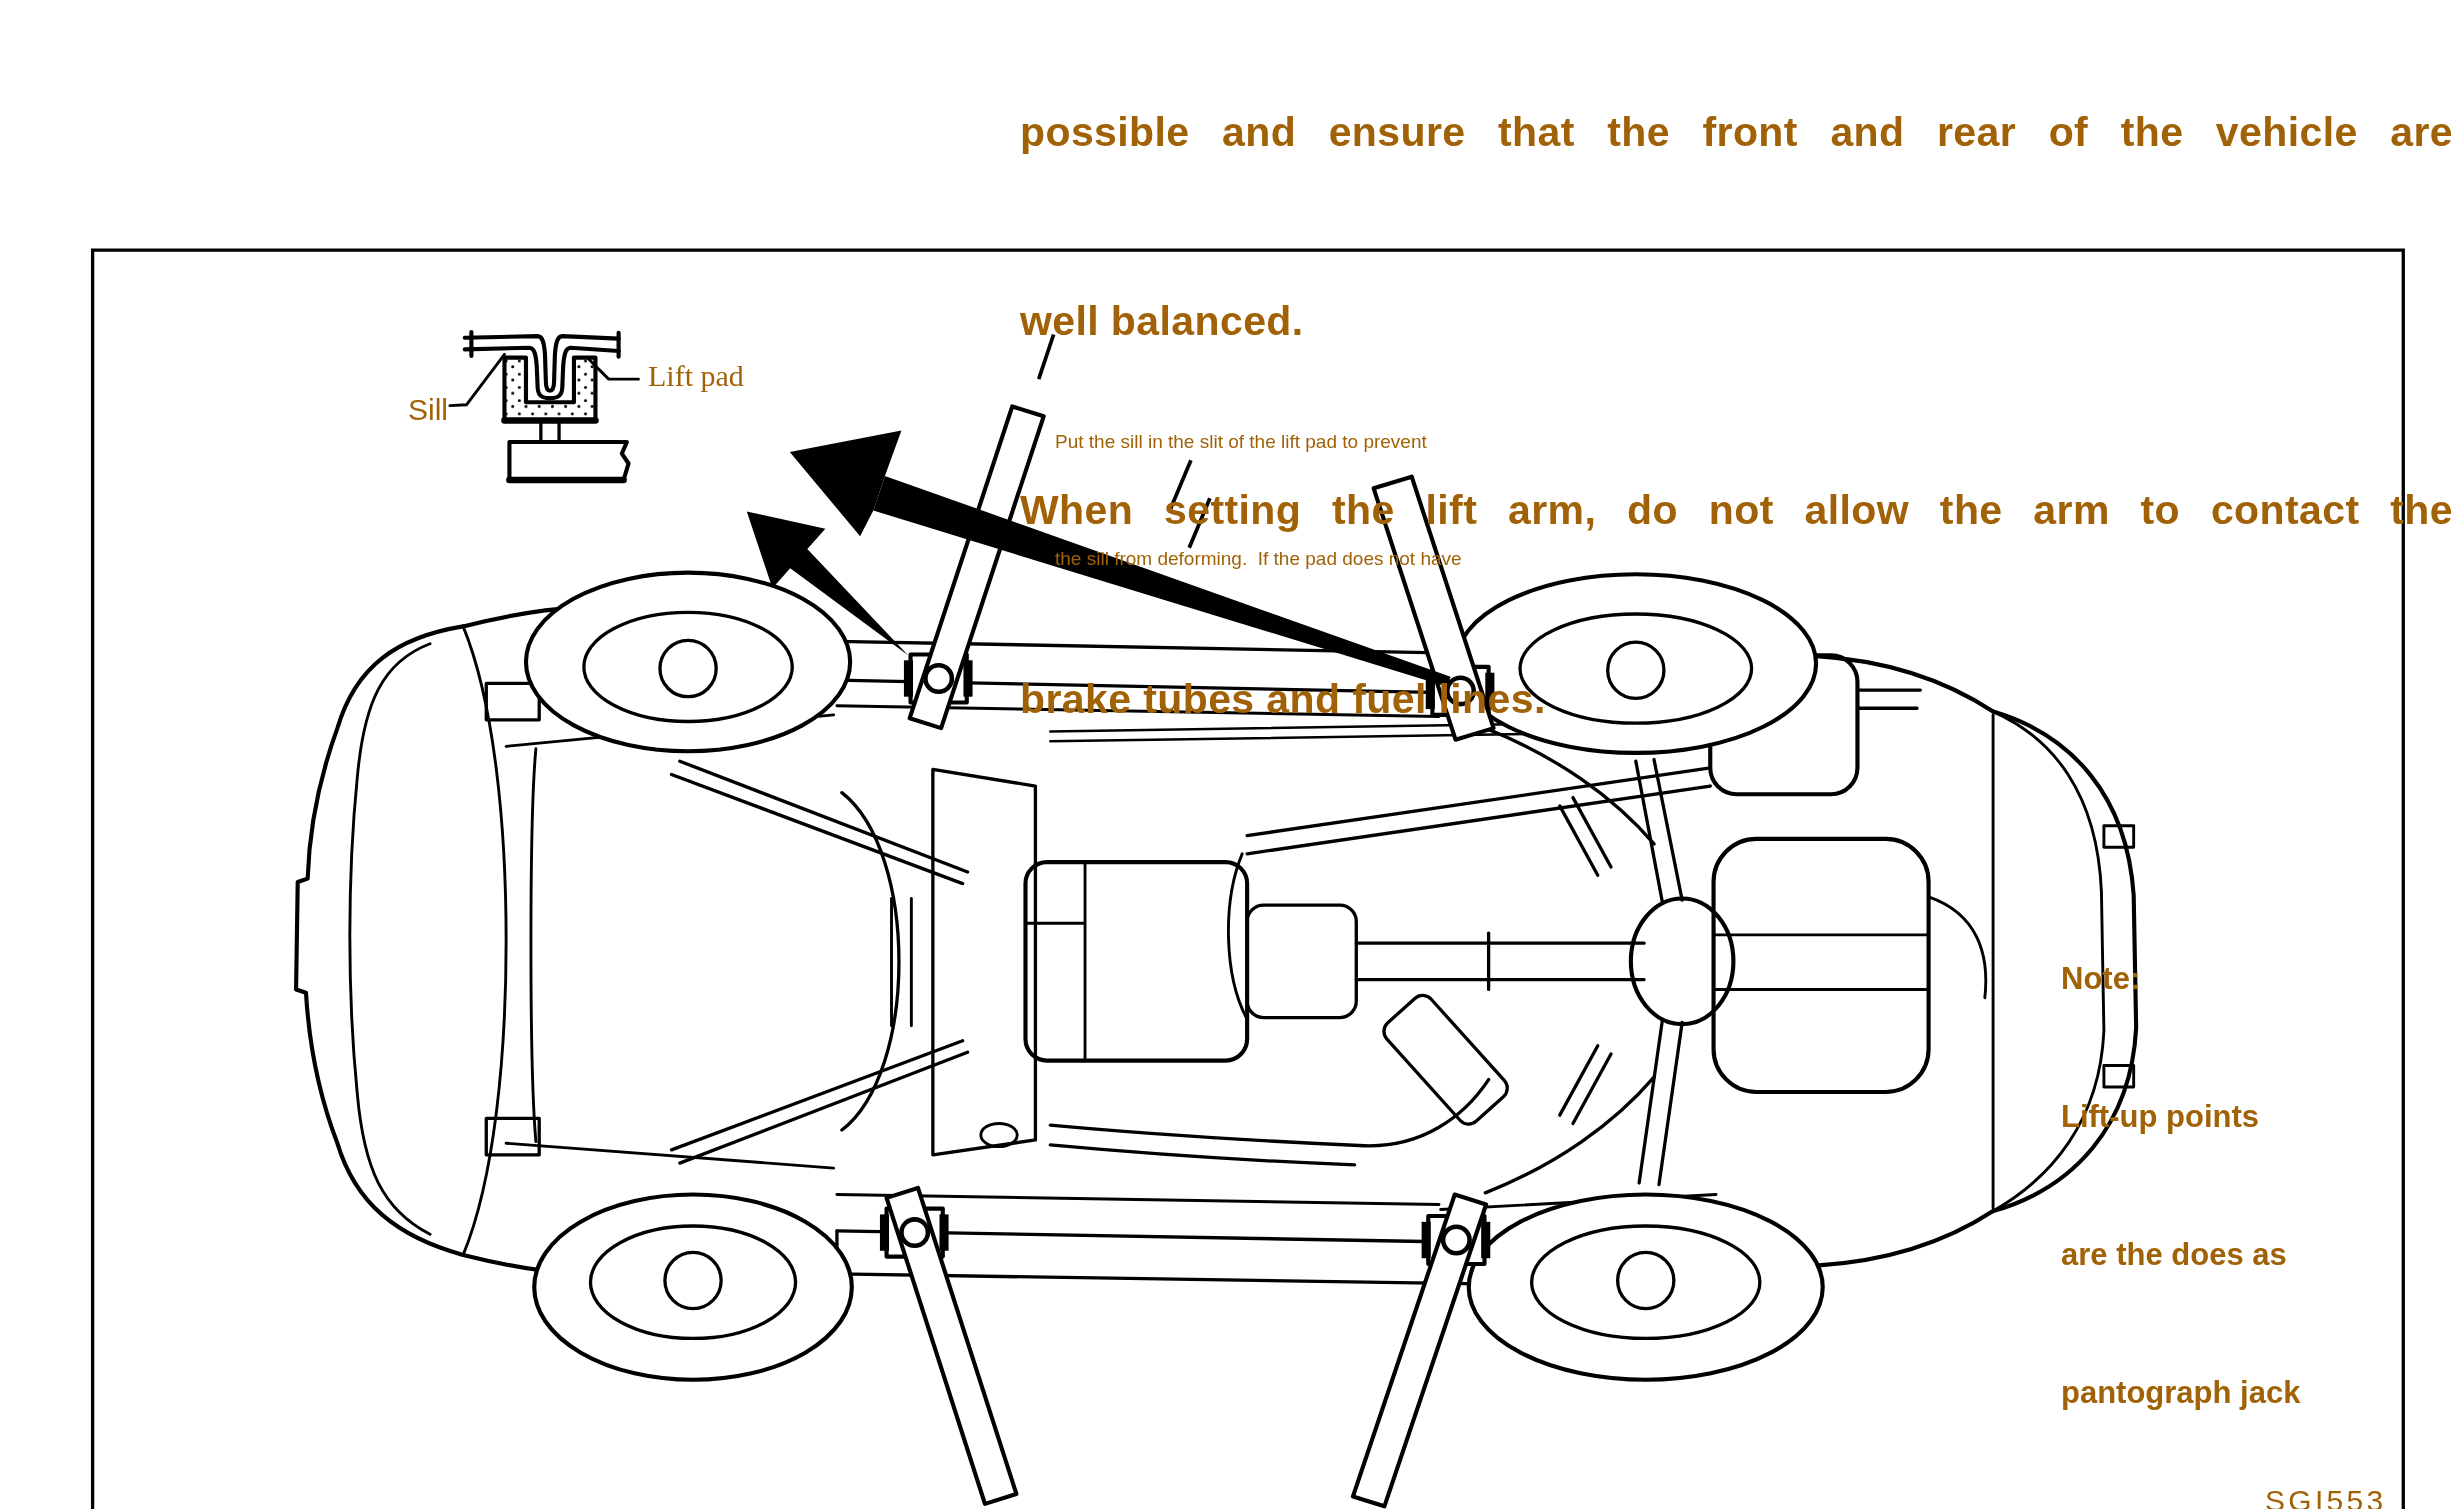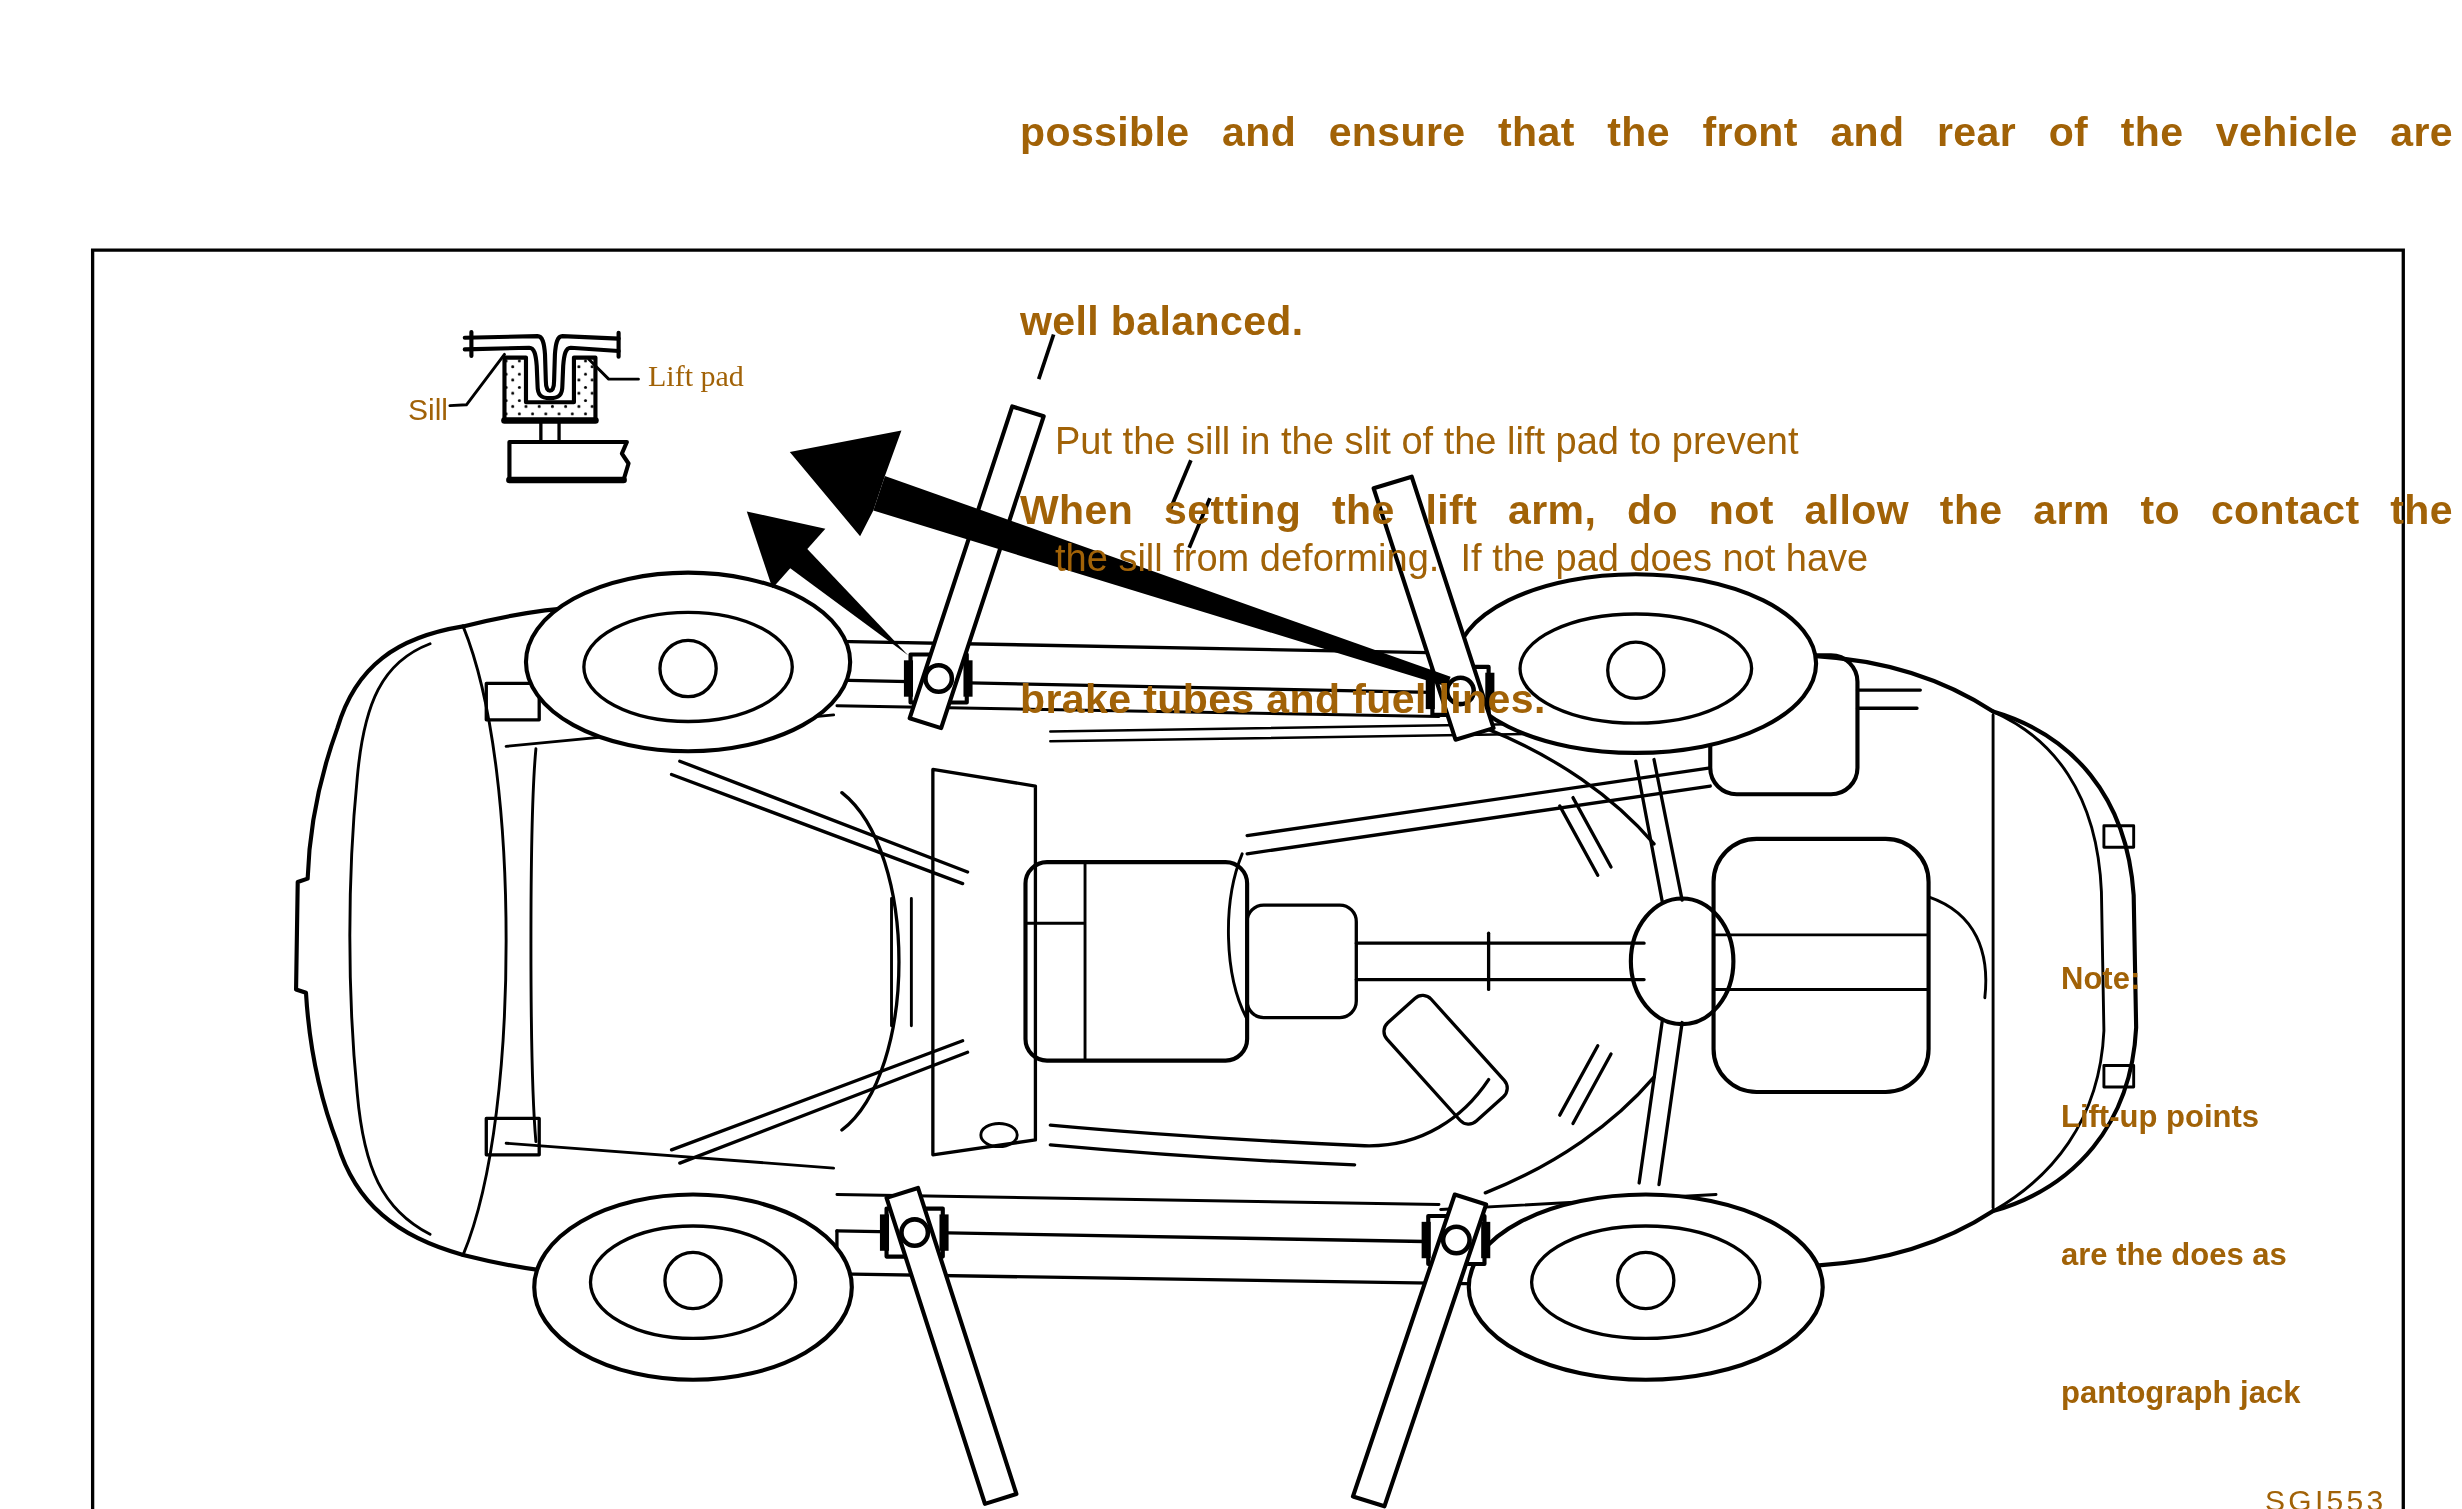--- a/index.html
+++ b/index.html
@@ -15,21 +15,21 @@
   .page svg { position: absolute; left: 0; top: 0; }
   .txt { position: absolute; white-space: pre-wrap; }
   .top-text {
     left: 1020px; top: -25px; width: 1433px;
     font-size: 41px; font-weight: 700; line-height: 63px;
     letter-spacing: 0.4px;
   }
   .top-text .just { text-align: justify; text-align-last: justify; }
   .callout {
     left: 1055px; top: 344px; width: 827px;
-    font-size: 38px; font-weight: 400; line-height: 39px;
+    font-size: 19px; font-weight: 400; line-height: 39px;
   }
   .lbl { font-size: 30px; font-weight: 400; }
   .sill-lbl { left: 364px; top: 377px; width: 84px; text-align: right; margin-top: 16px; }
   .liftpad-lbl { left: 648px; top: 359px; font-family: Liberation Serif, serif; }
   .note {
     left: 2061px; top: 864px; width: 331px;
     font-size: 31px; font-weight: 700; line-height: 46px;
   }
   .figcode {
     left: 2265px; top: 1484px;

